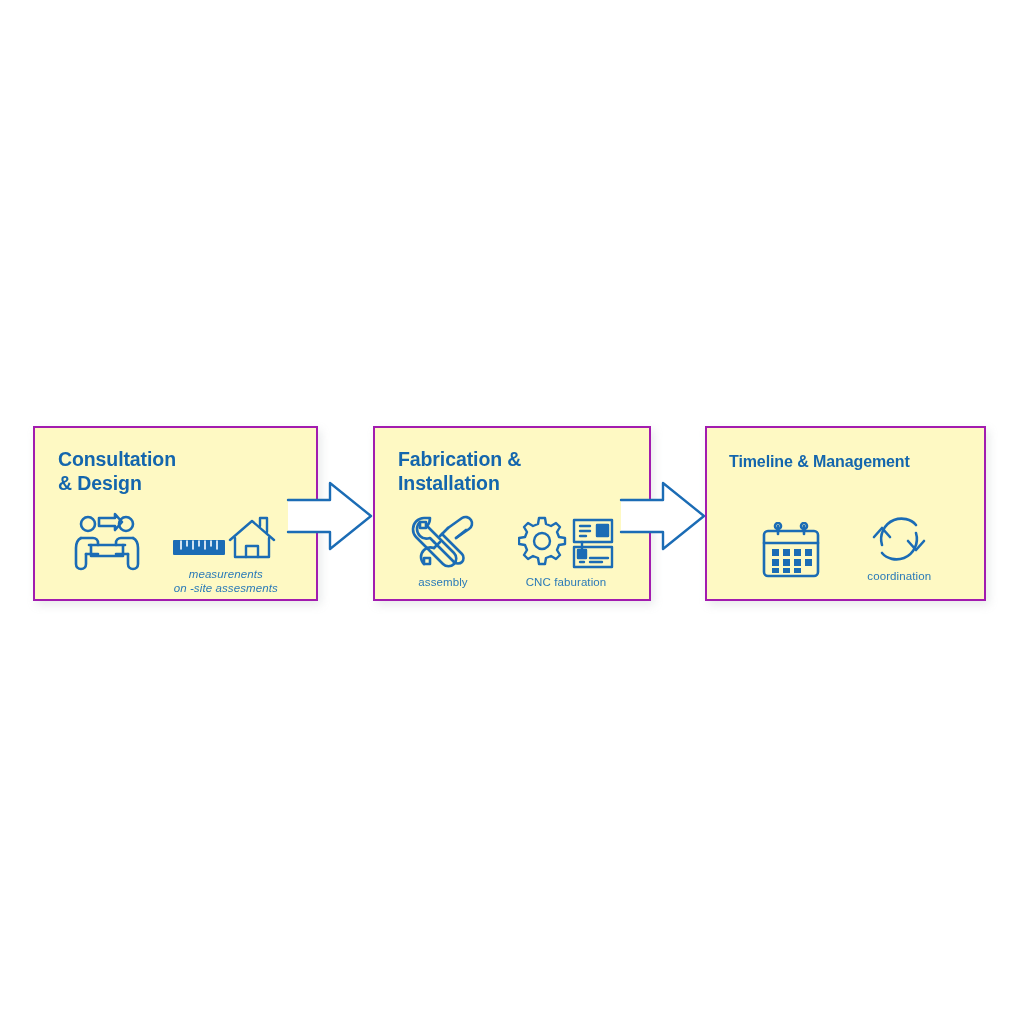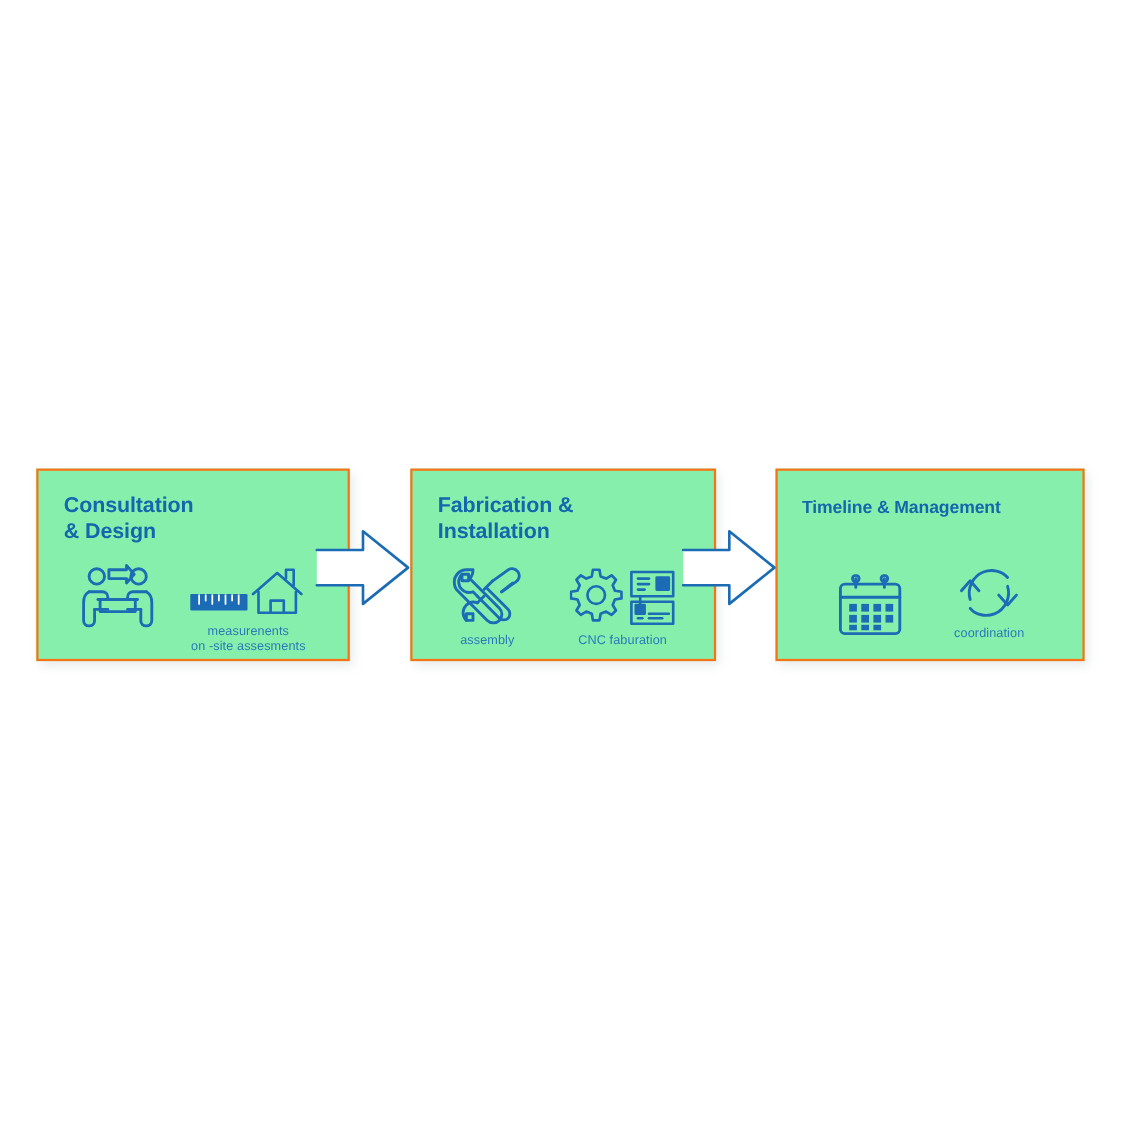--- a/index.html
+++ b/index.html
@@ -21,22 +21,22 @@
     position: absolute;
     left: 0; top: 0;
     width: 1024px;
     height: 1024px;
   }
 
   
   .stage {
     position: absolute;
     box-sizing: border-box;
-    background: #86efac;
-    border: 2px solid #f97316;
+    background: #fef9c3;
+    border: 2px solid #a21caf;
     box-shadow: 3px 4px 9px rgba(140,148,156,0.20);
     z-index: 2;
   }
 
   #stage-1 { left: 33px;  top: 426px; width: 285px; height: 175px; }
   #stage-2 { left: 373px; top: 426px; width: 278px; height: 175px; }
   #stage-3 { left: 705px; top: 426px; width: 281px; height: 175px; }
 
   .stage-title {
     position: absolute;
@@ -56,21 +56,21 @@
     position: absolute;
     left: 0;
     right: 0;
     top: 86px;
     display: flex;
     justify-content: space-around;
     align-items: flex-start;
     padding: 0 14px;
     box-sizing: border-box;
   }
-  #stage-1 .icon-row { padding: 0 22px; top: 84px; }
+  #stage-1 .icon-row { padding: 0 22px; top: 84px; font-style: italic; }
   #stage-3 .icon-row { padding: 0 30px; top: 84px; align-items: flex-end; }
 
   .icon-block {
     display: flex;
     flex-direction: column;
     align-items: center;
     justify-content: flex-start;
   }
   .icon-art {
     display: block;

